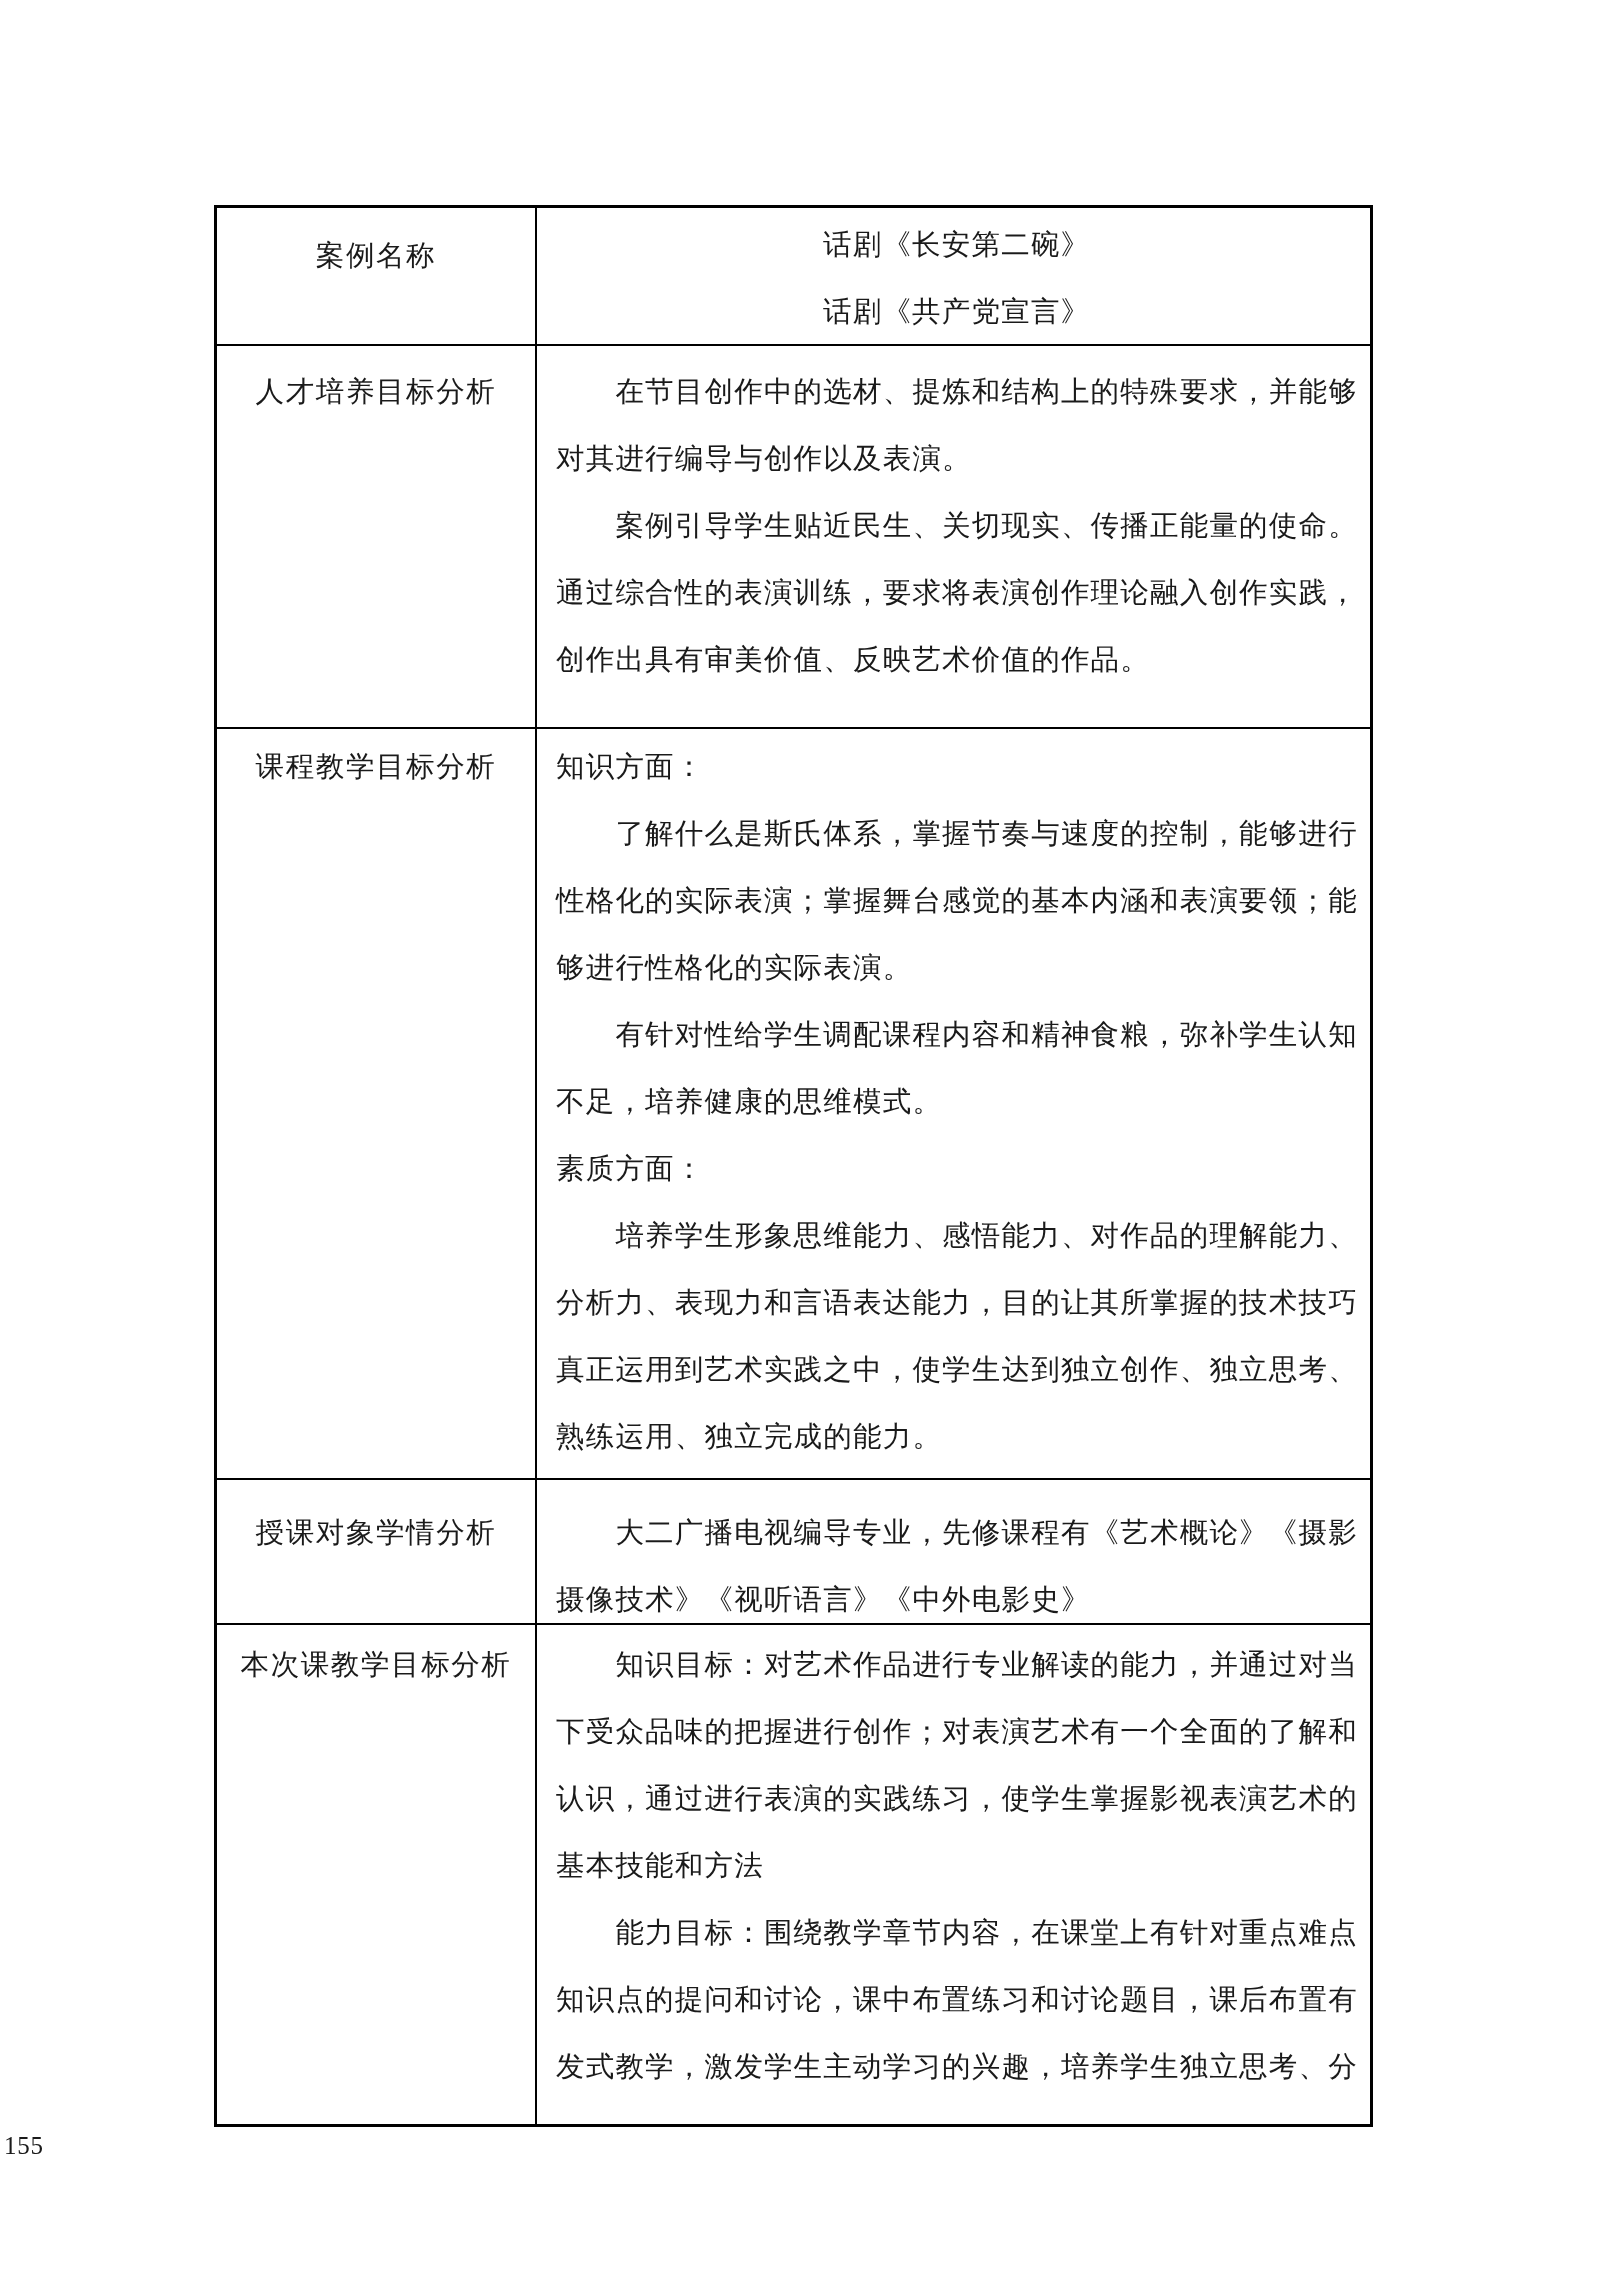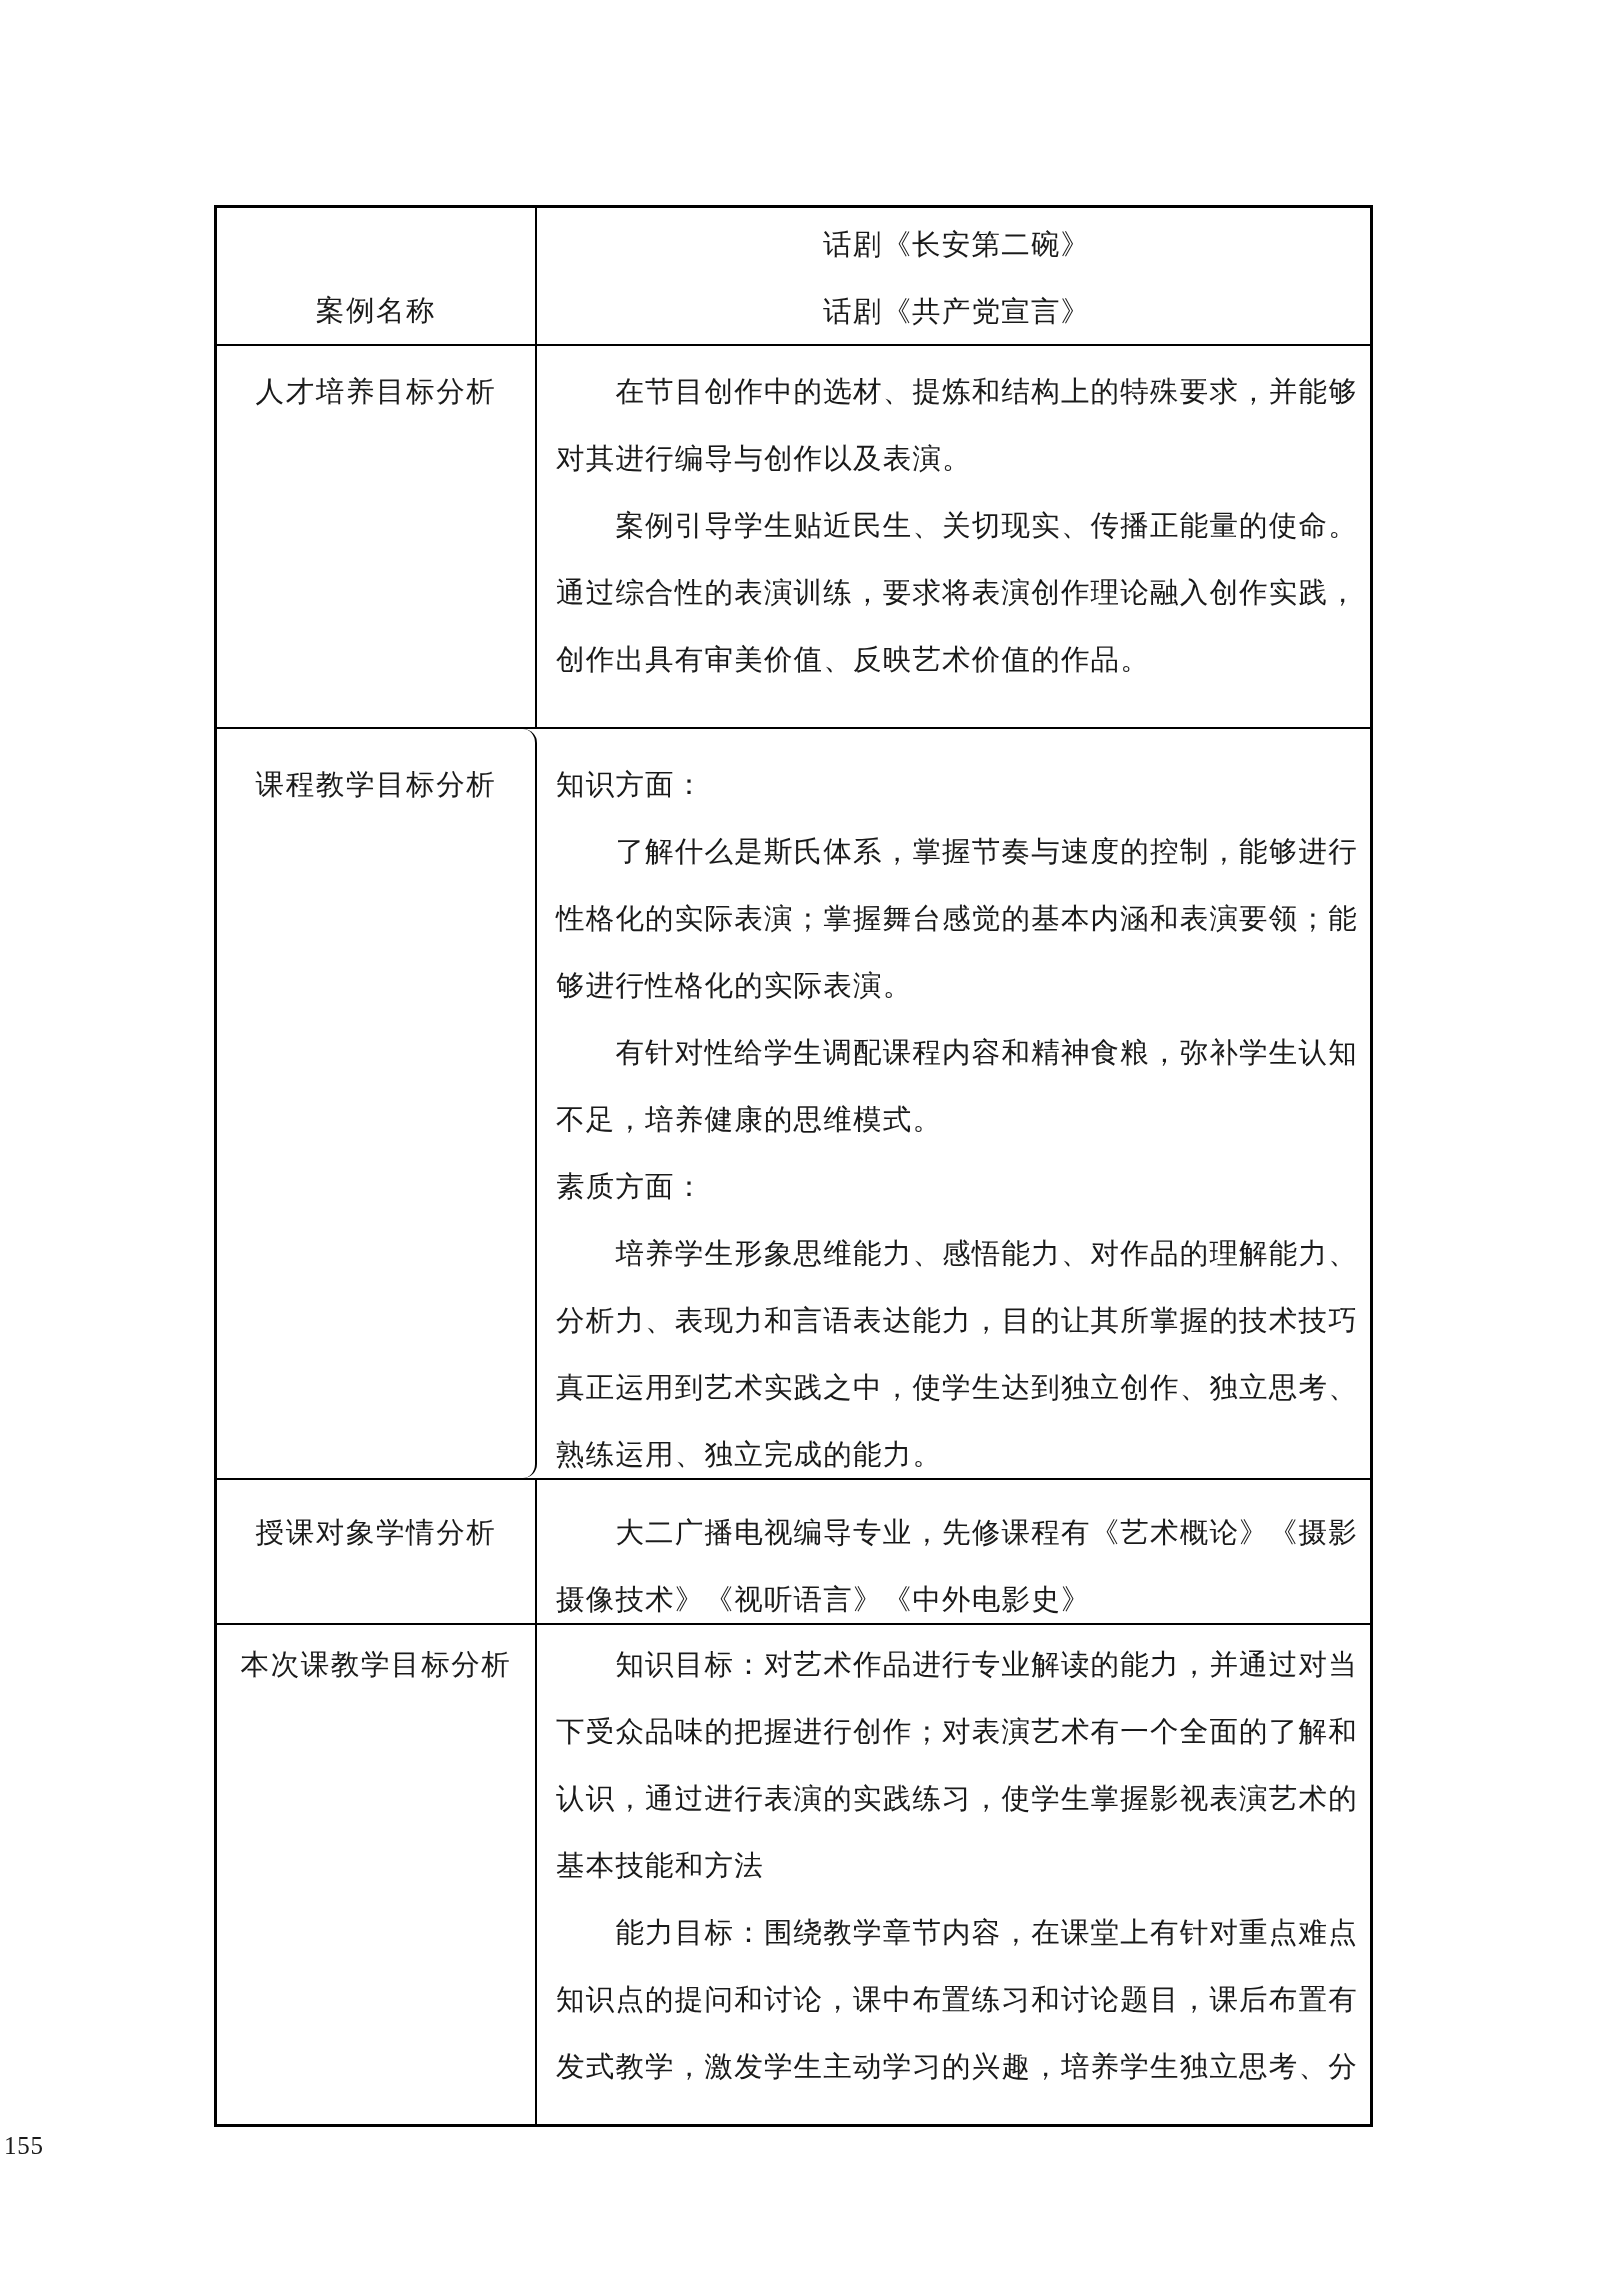--- a/index.html
+++ b/index.html
@@ -31,23 +31,23 @@
     flex:1;box-sizing:border-box;padding:0 12.7px 0 19px;overflow:hidden;
   }
   .ln{
     font-size:28.5px;line-height:67px;letter-spacing:1.2px;
     white-space:nowrap;text-align:left;
   }
   .ln.c{text-align:center;}
   .label-cell .ln{letter-spacing:1.6px;white-space:nowrap;}
   
   .r1 .content-cell{display:flex;flex-direction:column;justify-content:center;padding-top:4.8px;}
-  .r1 .label-cell{align-items:flex-end;padding-top:3px;}
+  .r1 .label-cell{align-items:flex-start;padding-top:14px;}
   .r2 .content-cell,.r2 .label-cell{padding-top:12px;}
-  .r3 .content-cell,.r3 .label-cell{padding-top:22px;border-radius:14px;}
+  .r3 .content-cell,.r3 .label-cell{padding-top:4px;}
   .r4 .content-cell,.r4 .label-cell{padding-top:19px;}
   .r5 .content-cell,.r5 .label-cell{padding-top:6px;}
   .pageno{
     position:absolute;top:2132px;left:4px;width:100%;
     text-align:left;font-size:25px;line-height:28.5px;letter-spacing:0.8px;
   }
 </style>
 </head>
 <body>
 

